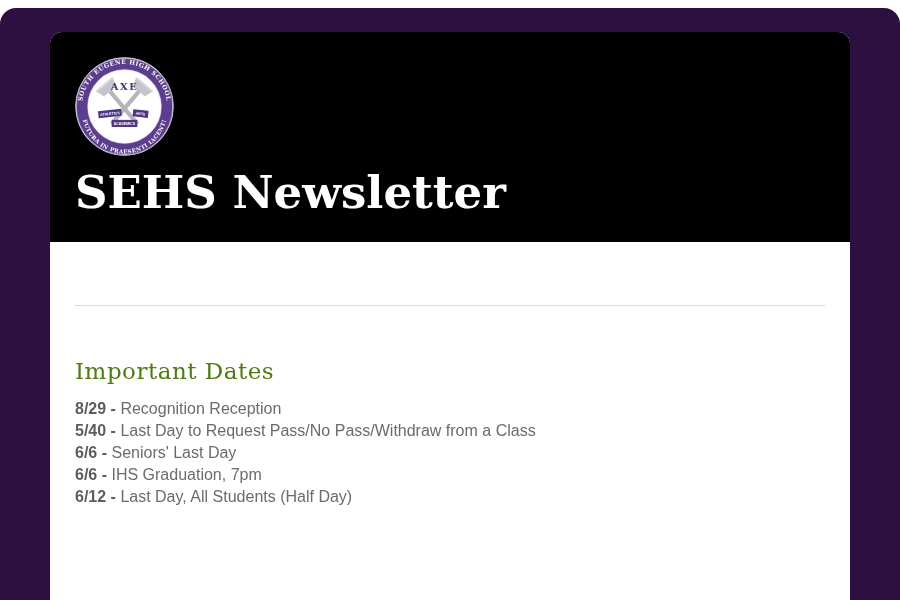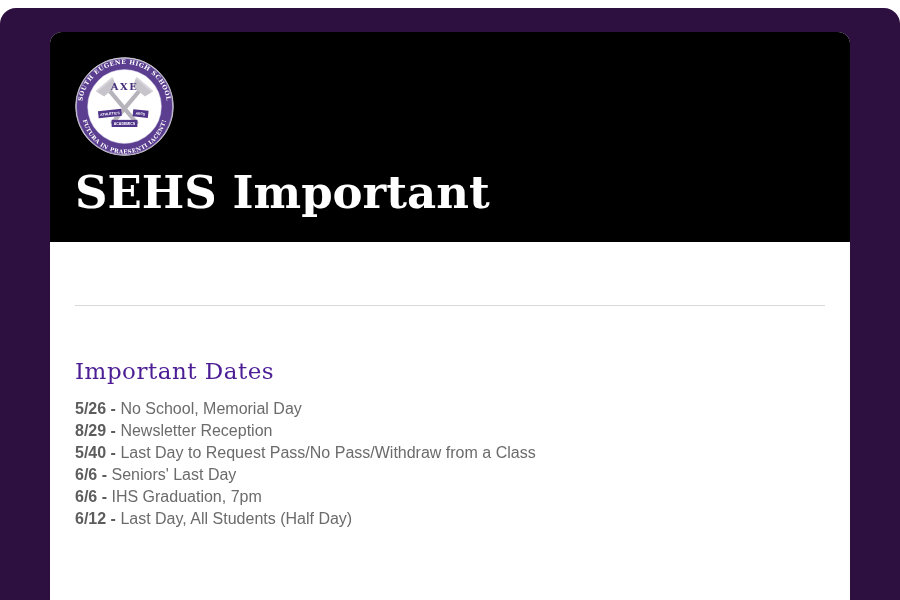--- a/index.html
+++ b/index.html
@@ -60,21 +60,21 @@
     border: none;
     border-top: 1px solid #d9d9d9;
     margin: 38px 0 0 0;
   }
   .section-title {
     margin: 52px 0 3px 0;
     font-family: "DejaVu Serif", serif;
     font-weight: normal;
     font-size: 23px;
     line-height: 1.15;
-    color: #4c1d95;
+    color: #4d7c0f;
     letter-spacing: 0.5px;
   }
   .events {
     margin-top: 13px;
     font-size: 16px;
     line-height: 22px;
     color: #6b6b6b;
   }
   .event-row {
     white-space: nowrap;
@@ -134,35 +134,34 @@
             <rect x="58.5" y="53.5" width="15.5" height="7.2" fill="#4f348a"></rect>
             <text x="66.2" y="58.6" text-anchor="middle" font-size="3.6">ARTS</text>
           </g>
           <g>
             <rect x="37" y="63.5" width="26" height="7.2" fill="#4f348a"></rect>
             <text x="50" y="68.6" text-anchor="middle" font-size="3.6">ACADEMICS</text>
           </g>
         </g>
       </svg>
 
-      <h1 class="newsletter-title">SEHS Important</h1>
+      <h1 class="newsletter-title">SEHS Newsletter</h1>
     </div>
 
     <div class="card-content">
 
       <hr class="divider">
 
       <h3 class="section-title">Important Dates</h3>
 
       <div class="events">
 
-          <div class="event-row"><b>5/26 -</b> <span>No School, Memorial Day</span></div>
 
 
-          <div class="event-row"><b>8/29 -</b> <span>Newsletter Reception</span></div>
+          <div class="event-row"><b>8/29 -</b> <span>Recognition Reception</span></div>
 
           <div class="event-row"><b>5/40 -</b> <span>Last Day to Request Pass/No Pass/Withdraw from a Class</span></div>
 
           <div class="event-row"><b>6/6 -</b> <span>Seniors' Last Day</span></div>
 
           <div class="event-row"><b>6/6 -</b> <span>IHS Graduation, 7pm</span></div>
 
 
           <div class="event-row"><b>6/12 -</b> <span>Last Day, All Students (Half Day)</span></div>
         </div>

